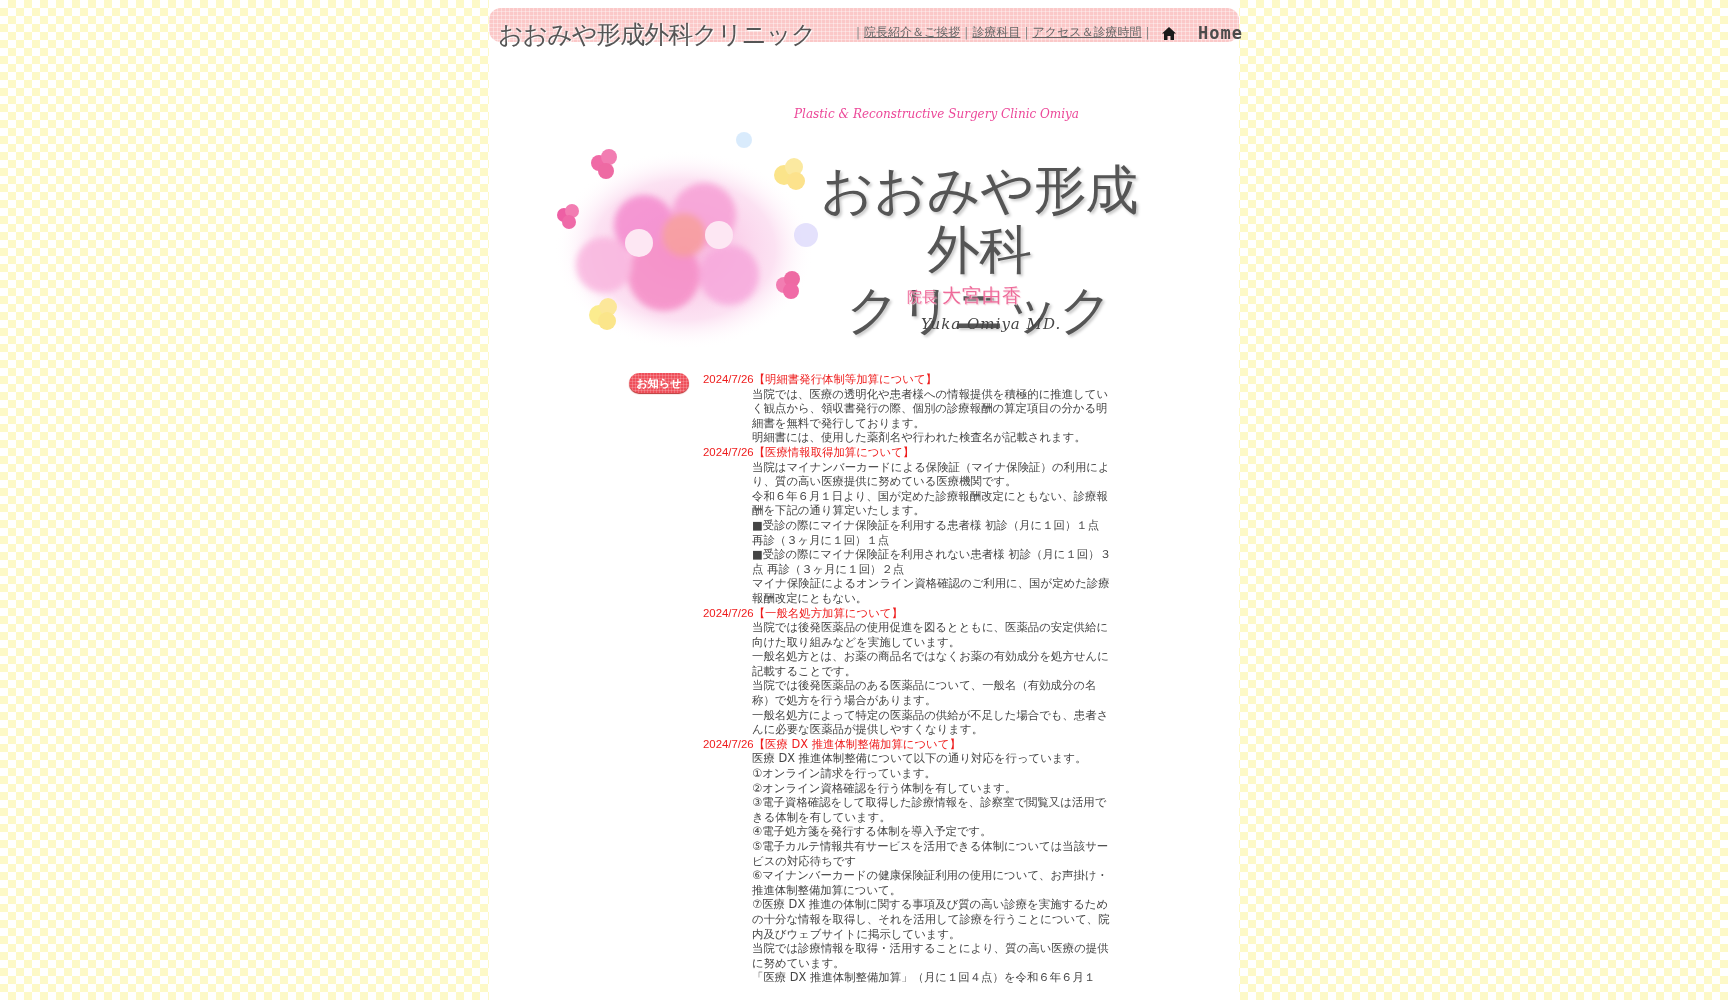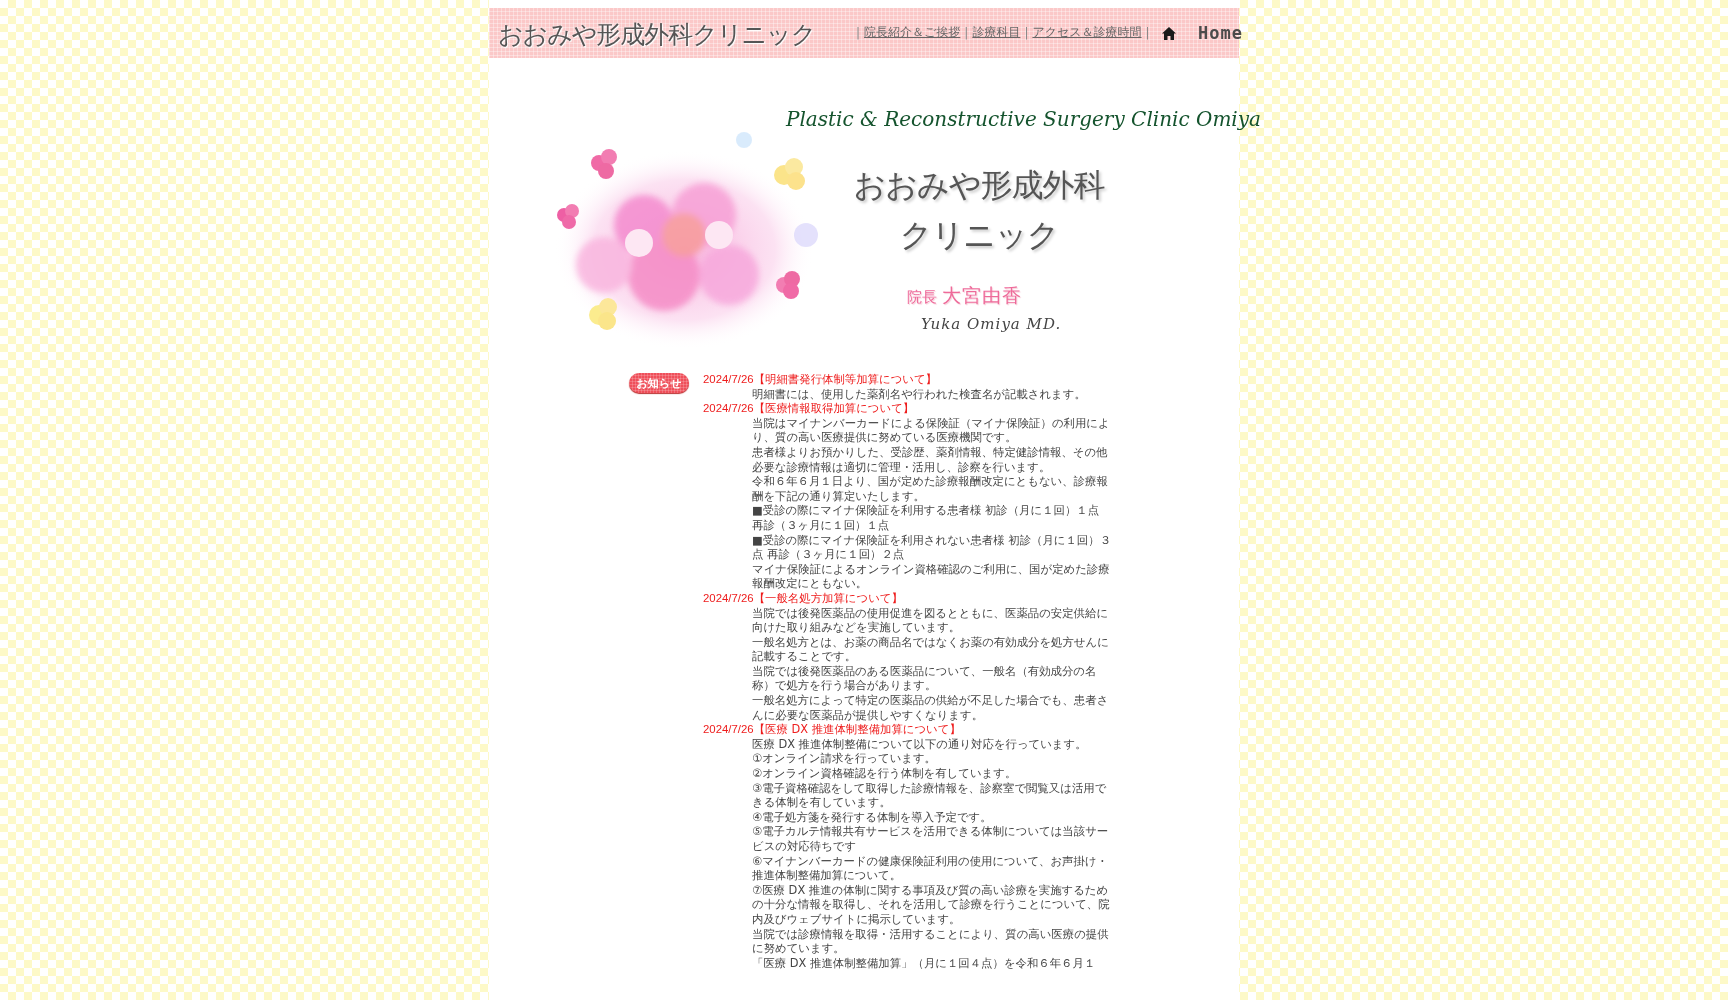--- a/index.html
+++ b/index.html
@@ -15,26 +15,27 @@
   }
   .page {
     position: absolute;
     left: 489px; top: 0;
     width: 750px; height: 1000px;
     background: #ffffff;
   }
   .header {
     position: absolute;
     left: 0; top: 8px;
-    width: 750px; height: 50px;
+    width: 750px; height: 34px;
     background-color: #fbc8c8;
     background-image:
       linear-gradient(90deg, rgba(255,255,255,0.35) 1px, transparent 1px),
       linear-gradient(0deg, rgba(255,255,255,0.35) 1px, transparent 1px);
     background-size: 4px 4px;
+    border-radius: 12px;
   }
   .logo-small {
     position: absolute; left: 9px; top: 10px;
     font-size: 25px; color: #555555;
     letter-spacing: -1px;
     text-shadow: 1px 1px 1px #ffffff, 0 0 3px #ffffff;
     white-space: nowrap;
     font-family: "DejaVu Sans", sans-serif;
   }
   .nav {
@@ -55,27 +56,27 @@
   }
   .home svg { width: 14px; height: 13px; }
 
   .hero {
     position: absolute; left: 0; top: 95px; width: 750px; height: 260px;
   }
   .flowers {
     position: absolute; left: 55px; top: 30px; width: 280px; height: 230px;
   }
   .tagline {
-    position: absolute; left: 297px; top: 12px;
+    position: absolute; left: 305px; top: 12px;
     font-family: "DejaVu Serif", serif; font-style: italic;
-    font-size: 20px; color: #14532d; white-space: nowrap;
+    font-size: 12px; color: #ec4899; white-space: nowrap;
   }
   .title-big {
     position: absolute; left: 320px; top: 65px; width: 340px;
-    text-align: center; font-size: 32px; line-height: 50px; color: #555;
+    text-align: center; font-size: 53px; line-height: 60px; color: #555;
     text-shadow: 2px 2px 3px #c8c8c8;
     letter-spacing: -1px;
     font-family: "DejaVu Sans", sans-serif;
   }
   .director {
     position: absolute; left: 418px; top: 188px;
     color: #ee6a9a; white-space: nowrap;
     font-family: "DejaVu Sans", sans-serif;
     text-shadow: 1px 1px 1px #f6cfd9;
   }
@@ -189,30 +190,30 @@
   </div>
 
   <div class="news-badge">お知らせ</div>
 
   <div class="news">
     <div class="news-item">
       <div class="heading">
         <span class="date">2024/7/26</span><span>【明細書発行体制等加算について】</span>
       </div>
       <div class="body">
+        <p>当院では、医療の透明化や患者様への情報提供を積極的に推進していく観点から、領収書発行の際、個別の診療報酬の算定項目の分かる明細書を無料で発行しております。</p>
         <p>明細書には、使用した薬剤名や行われた検査名が記載されます。</p>
       </div>
     </div>
     <div class="news-item">
       <div class="heading">
         <span class="date">2024/7/26</span><span>【医療情報取得加算について】</span>
       </div>
       <div class="body">
         <p>当院はマイナンバーカードによる保険証（マイナ保険証）の利用により、質の高い医療提供に努めている医療機関です。</p>
-        <p>患者様よりお預かりした、受診歴、薬剤情報、特定健診情報、その他必要な診療情報は適切に管理・活用し、診察を行います。</p>
         <p>令和６年６月１日より、国が定めた診療報酬改定にともない、診療報酬を下記の通り算定いたします。</p>
         <p>■受診の際にマイナ保険証を利用する患者様 初診（月に１回）１点 再診（３ヶ月に１回）１点</p>
         <p>■受診の際にマイナ保険証を利用されない患者様 初診（月に１回）３点 再診（３ヶ月に１回）２点</p>
         <p>マイナ保険証によるオンライン資格確認のご利用に、国が定めた診療報酬改定にともない。</p>
       </div>
     </div>
     <div class="news-item">
       <div class="heading">
         <span class="date">2024/7/26</span><span>【一般名処方加算について】</span>
       </div>

